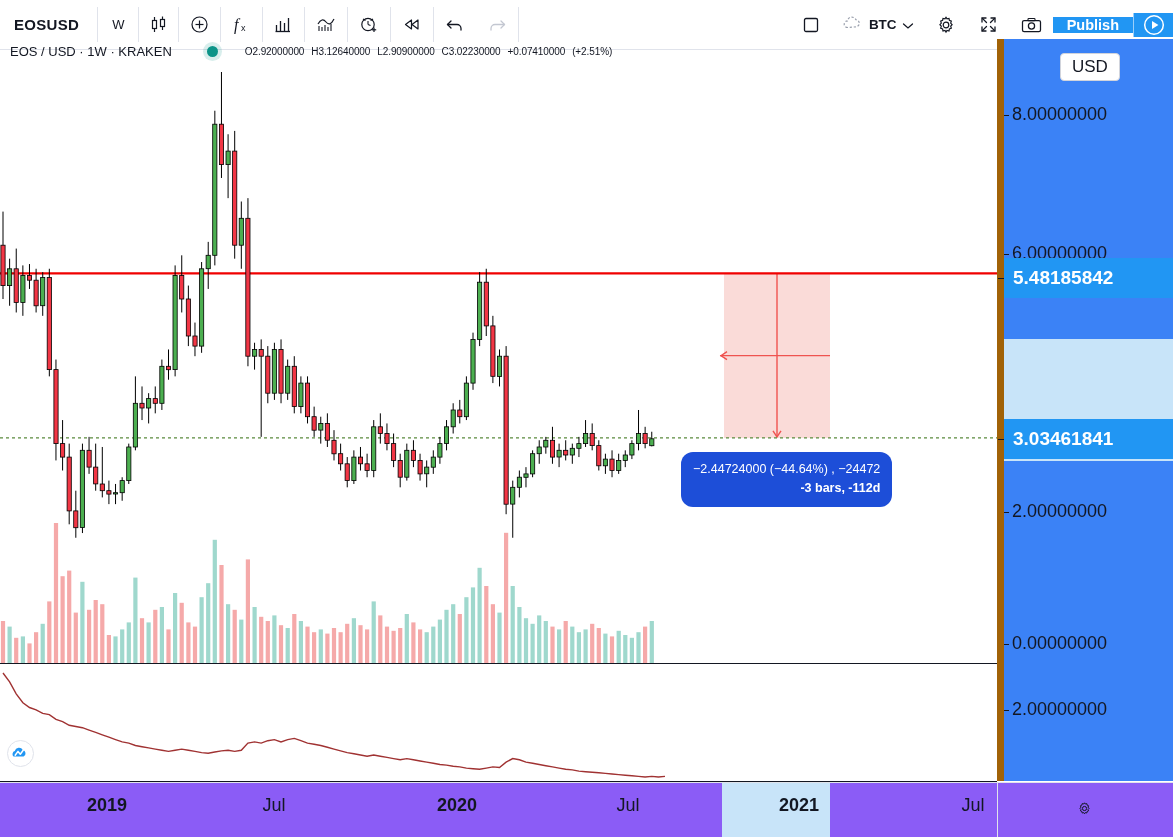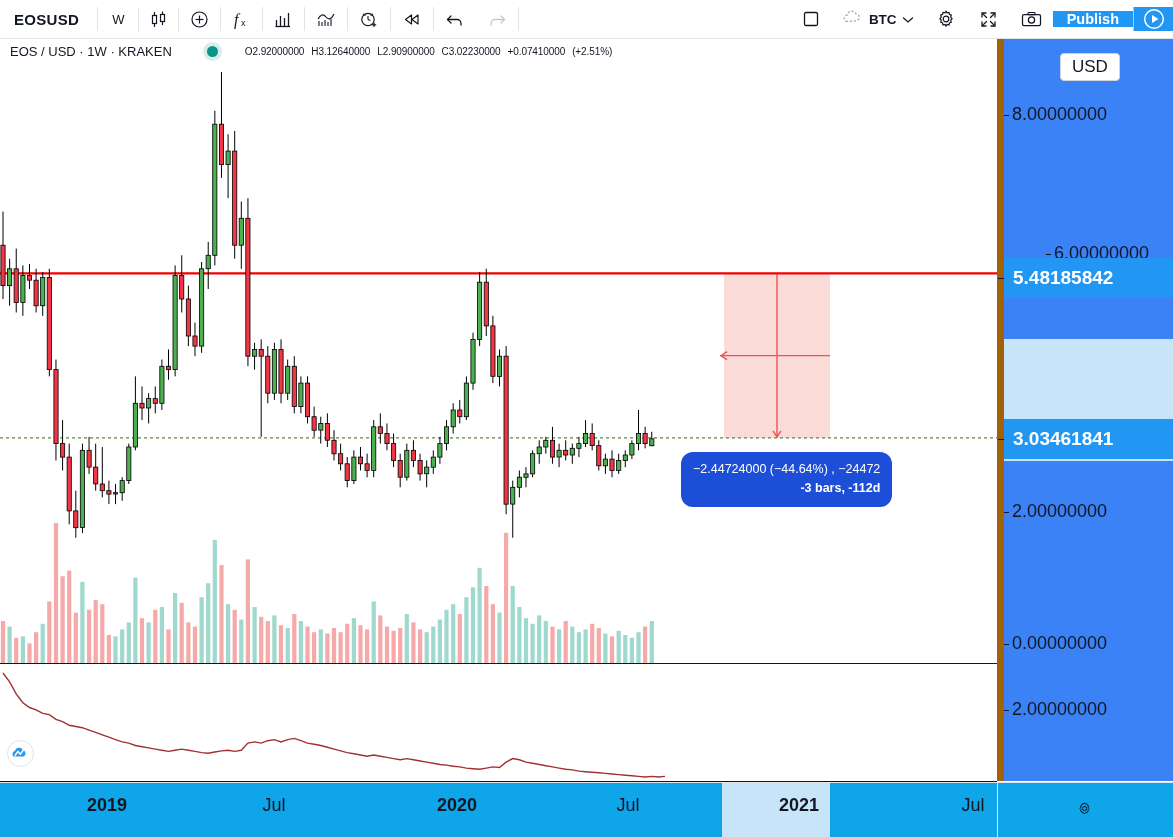--- a/index.html
+++ b/index.html
@@ -7,21 +7,21 @@
     width: 1173px; height: 837px;
     font-family: "Liberation Sans", sans-serif;
     background: #ffffff;
     overflow: hidden;
   }
   #app { position: relative; width: 1173px; height: 837px; }
 
   
   .toolbar {
     position: absolute; top: 0; left: 0;
-    width: 1173px; height: 39px;
+    width: 1173px; height: 50px;
     display: flex; align-items: stretch;
     border-bottom: 1px solid #e0e3eb;
     background: #fff;
   }
   .tb-item {
     display: flex; align-items: center; justify-content: center;
     padding: 0 11px; cursor: pointer;
     color: #131722;
   }
   .tb-sep { width: 1px; background: #e0e3eb; margin: 7px 0; }
@@ -115,21 +115,21 @@
   .ps-hl::before {
     content:""; position:absolute; left:-6px; top:50%;
     width:6px; height:1px; background:#131722;
   }
 
   
   .time-scale {
     position: absolute; left: 0; top: 782px;
     width: 1173px; height: 55px;
     border-top: 1px solid #e0e3eb;
-    background: #0ea5e9;
+    background: #8b5cf6;
   }
   .ts-label {
     position: absolute; top: 12px;
     font-size: 18px; color: #131722;
     transform: translateX(-50%); white-space: nowrap;
   }
   .ts-label.bold { font-weight: bold; }
   .ts-highlight {
     position: absolute; top: 0; height: 55px;
     background: #c8e4f9;
@@ -652,21 +652,21 @@
   <div class="tv-logo">
     <svg width="17" height="13" viewBox="0 0 17 13">
         <path d="M1.5 9.5 a3.2 3.2 0 0 1 1.3-5.4 a4.3 4.3 0 0 1 8-1 a3.4 3.4 0 0 1 .8 6.4 z" fill="#2196f3"></path>
         <path d="M3.2 8.2 L6 4.4 L8.3 7.2 L11.2 3.2" stroke="#fff" stroke-width="1.5" fill="none" stroke-linejoin="round" stroke-linecap="round"></path>
       </svg>
   </div>
 
   <div class="price-scale">
     <div class="usd-badge">USD</div>
     <div class="ps-tick" style="top:65px;">8.00000000</div>
-    <div class="ps-tick" style="top:204px;margin-left:42px;">6.00000000</div>
+    <div class="ps-tick" style="top:204px;">6.00000000</div>
     <div class="ps-tick" style="top:330px;">4.00000000</div>
     <div class="ps-tick" style="top:462px;">2.00000000</div>
     <div class="ps-tick" style="top:594px;">0.00000000</div>
     <div class="ps-band" style="top:300px; height:122px;"></div>
     <div class="ps-hl" style="top:219px; height:40px;">5.48185842</div>
     <div class="ps-hl" style="top:380px; height:40px;">3.03461841</div>
     <div class="ps-tick" style="top:660px;">2.00000000</div>
   </div>
 
   <div class="time-scale">

